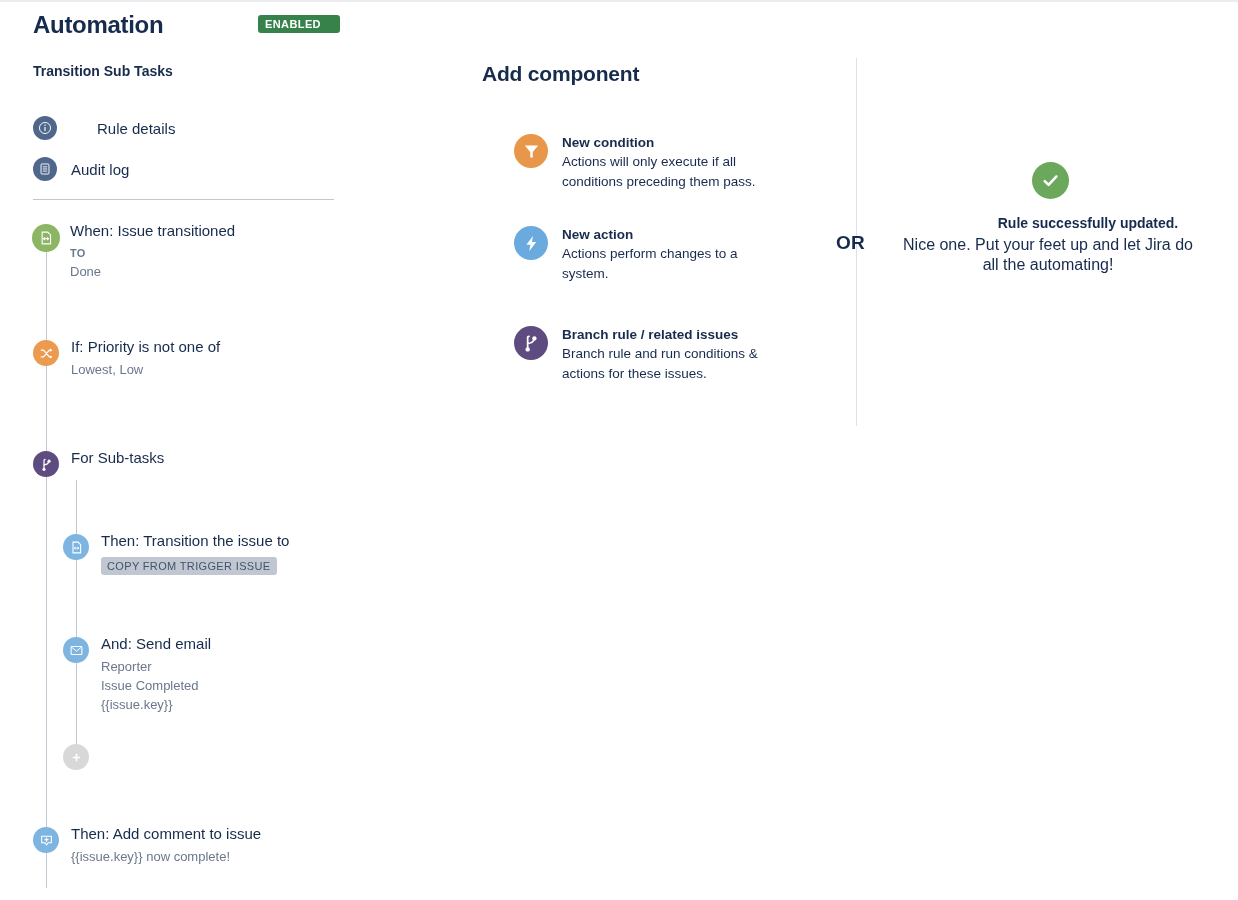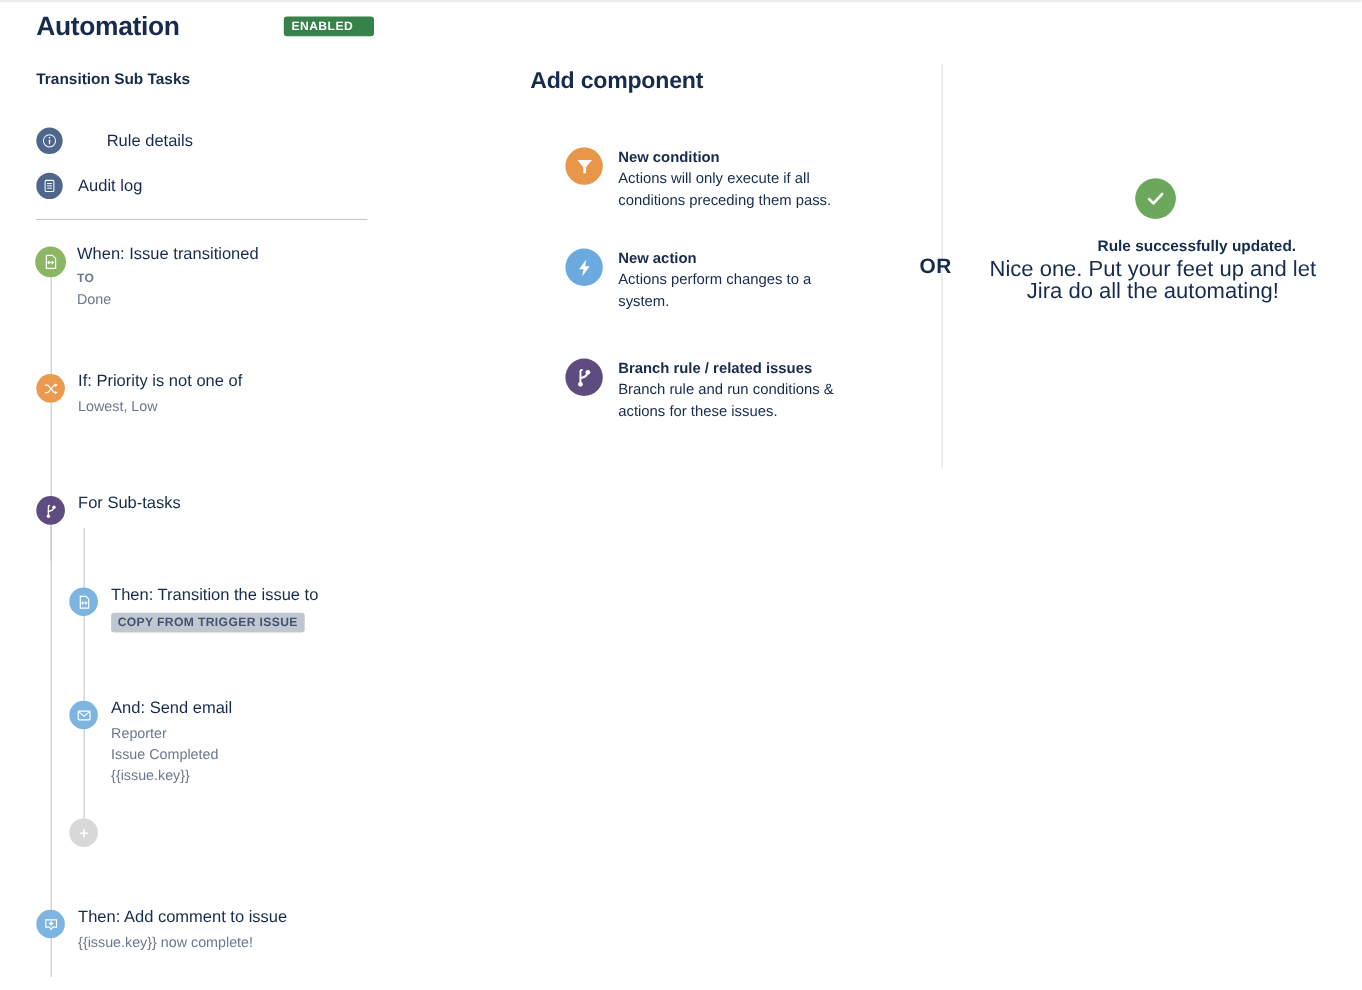--- a/index.html
+++ b/index.html
@@ -53,21 +53,21 @@
   .step .ico { position: absolute; left: 0; top: 0; }
   .step .body { position: absolute; left: 38px; top: -3px; }
   .step .head { font-size: 15px; color: #172B4D; line-height: 20px; white-space: nowrap; }
   .step .sub { font-size: 13px; color: #6B778C; line-height: 19px; margin-top: 3px; }
   .step .sub-caps {
     font-size: 11px; color: #6B778C; font-weight: bold; letter-spacing: .3px;
     line-height: 16px; margin-top: 4px;
   }
   .chip {
     display: inline-block; background: #c1c7d0; color: #42526E;
-    font-size: 11px; font-weight: bold; letter-spacing: .35px;
+    font-size: 11px; font-weight: normal; letter-spacing: .35px;
     padding: 3px 6px; border-radius: 3px; margin-top: 6px; line-height: 12px;
   }
 
   .circ {
     border-radius: 50%; display: flex; align-items: center; justify-content: center;
   }
   .c28 { width: 28px; height: 28px; }
   .c26 { width: 26px; height: 26px; }
   .c24 { width: 24px; height: 24px; }
 
@@ -108,21 +108,21 @@
     position: absolute; left: 174px; top: 162px; width: 37px; height: 37px;
     border-radius: 50%; background: #6ca85b;
     display: flex; align-items: center; justify-content: center;
   }
   .success-title {
     position: absolute; left: 0; top: 214px; width: 380px; text-align: center;
     font-size: 14px; font-weight: bold; color: #172B4D; line-height: 19px; margin-left: 40px;
   }
   .success-desc {
     position: absolute; left: 40px; top: 235px; width: 300px; text-align: center;
-    font-size: 20px; color: #172B4D; line-height: 20px;
+    font-size: 16px; color: #172B4D; line-height: 20px;
   }
 </style>
 </head>
 <body>
 
 <div class="page">
   <div class="top-hairline"></div>
 
   <div class="left">
 

